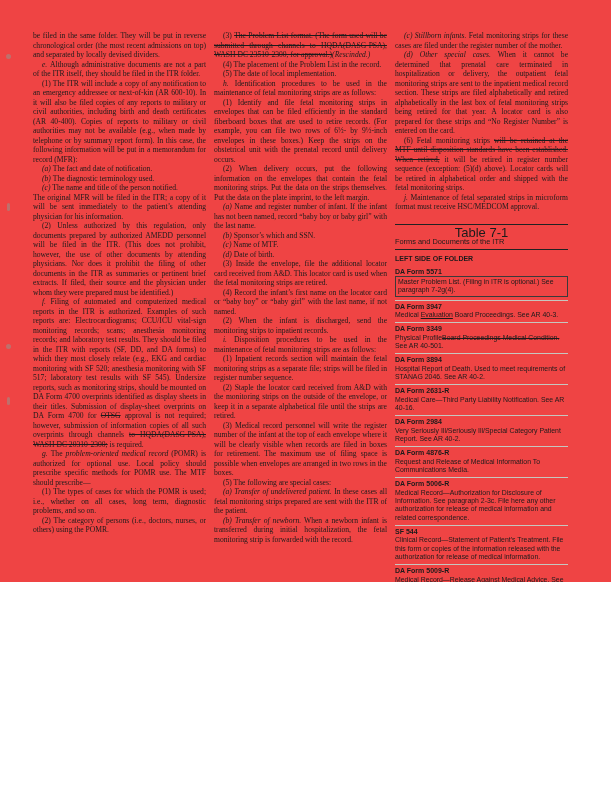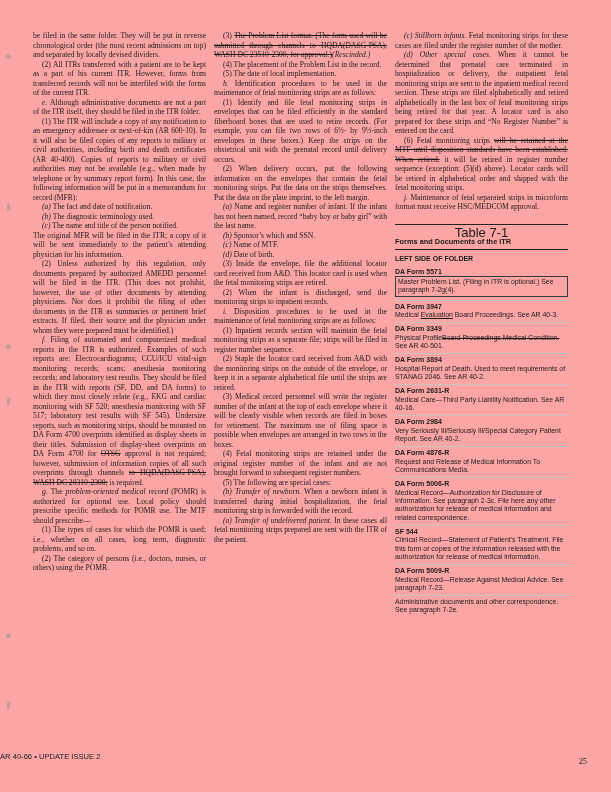--- a/index.html
+++ b/index.html
@@ -1,35 +1,35 @@
 <!DOCTYPE html>
 <html lang="en"><head>
 <meta charset="utf-8">
 <style>
   html,body{margin:0;padding:0;}
   body{width:611px;height:792px;background:#ffffff;}
-  .page{position:relative;width:611px;height:792px;background:#fca5a5;overflow:hidden;
+  .page{position:relative;width:611px;height:582px;background:#ef4444;overflow:hidden;
         font-family:"Liberation Serif",serif;color:#1b1b1b;}
   .col{position:absolute;top:31px;width:173px;height:722px;overflow:hidden;
        text-align:justify;font-size:7.6px;line-height:9.5px;}
   #col1{left:33px;}
   #col2{left:214px;}
   #col3{left:395px;}
   p.para{margin:0;text-indent:9px;}
   p.para.noind{text-indent:0;}
   .it{font-style:italic;margin-top:20px;}
   .st{text-decoration:line-through;}
   .u{text-decoration:underline;}
   p.boxp{border:1px solid #3a3a3a;padding:1px 2px;}
   
   .tbl{font-family:"Liberation Sans",sans-serif;text-align:left;margin-top:12px;}
   .tbl-rule{border-top:1.4px solid #222;margin:4px 0 3px;}
   .tbl-rule2{border-top:1px solid #222;margin:3px 0 4px;}
   .tbl-label{font-weight:normal;font-size:13px;line-height:9px;text-align:center;}
-  .tbl-title{font-weight:bold;font-size:7.4px;line-height:9px;margin-bottom:2px;}
+  .tbl-title{font-weight:normal;font-size:7.4px;line-height:9px;margin-bottom:2px;}
   .tbl-section{font-weight:bold;font-size:7px;line-height:9px;margin:4px 0 3px;}
   .entry{padding:2px 0 3px;border-bottom:1px solid #c6c6bf;}
   .entry:last-child{border-bottom:none;}
   .entry .fno{font-weight:bold;font-size:7px;line-height:8.6px;}
   .entry p.desc{margin:0;text-indent:0;font-size:6.9px;line-height:8.2px;text-align:left;}
   
   .footer{position:absolute;top:752px;left:0;width:611px;height:14px;}
   .footer .center{position:absolute;left:0;right:0;text-align:left;
                   font-family:"Liberation Sans",sans-serif;font-size:7.6px;font-weight:normal;color:#222;}
   .footer .pageno{position:absolute;right:24px;top:5px;font-size:8.4px;color:#222;}
@@ -45,21 +45,20 @@
 
   <div class="mark dot" style="left:6px;top:54px;"></div>
   <div class="mark dash" style="left:7px;top:203px;"></div>
   <div class="mark dot" style="left:6px;top:344px;"></div>
   <div class="mark dash" style="left:7px;top:397px;"></div>
   <div class="mark dot" style="left:6px;top:633px;"></div>
   <div class="mark dash" style="left:7px;top:701px;"></div>
 
   <div class="col" id="col1">
     <p class="para noind"><span>be filed in the same folder. They will be put in reverse chronological order (the most recent admissions on top) and separated by locally devised dividers.</span></p>
-    <p class="para"><span>(2) All ITRs transferred with a patient are to be kept as a part of his current ITR. However, forms from transferred records will not be interfiled with the forms of the current ITR.</span></p>
     <p class="para"><span class="it">e. </span><span>Although administrative documents are not a part of the ITR itself, they should be filed in the ITR folder.</span></p>
     <p class="para"><span>(1) The ITR will include a copy of any notification to an emergency addressee or next-of-kin (AR 600-10). In it will also be filed copies of any reports to military or civil authorities, including birth and death certificates (AR 40-400). Copies of reports to military or civil authorities may not be available (e.g., when made by telephone or by summary report form). In this case, the following information will be put in a memorandum for record (MFR):</span></p>
     <p class="para"><span class="it">(a) </span><span>The fact and date of notification.</span></p>
     <p class="para"><span class="it">(b) </span><span>The diagnostic terminology used.</span></p>
     <p class="para"><span class="it">(c) </span><span>The name and title of the person notified.</span></p>
     <p class="para noind"><span>The original MFR will be filed in the ITR; a copy of it will be sent immediately to the patient’s attending physician for his information.</span></p>
     <p class="para"><span>(2) Unless authorized by this regulation, only documents prepared by authorized AMEDD personnel will be filed in the ITR. (This does not prohibit, however, the use of other documents by attending physicians. Nor does it prohibit the filing of other documents in the ITR as summaries or pertinent brief extracts. If filed, their source and the physician under whom they were prepared must be identified.)</span></p>
     <p class="para"><span class="it">f. </span><span>Filing of automated and computerized medical reports in the ITR is authorized. Examples of such reports are: Electrocardiograms; CCU/ICU vital-sign monitoring records; scans; anesthesia monitoring records; and laboratory test results. They should be filed in the ITR with reports (SF, DD, and DA forms) to which they most closely relate (e.g., EKG and cardiac monitoring with SF 520; anesthesia monitoring with SF 517; laboratory test results with SF 545). Undersize reports, such as monitoring strips, should be mounted on DA Form 4700 overprints identified as display sheets in their titles. Submission of display-sheet overprints on DA Form 4700 for </span><span class="st">OTSG</span><span> approval is not required; however, submission of information copies of all such overprints through channels </span><span class="st">to HQDA(DASG-PSA), WASH DC 20310-2300;</span><span> is required.</span></p>
     <p class="para"><span class="it">g. </span><span>The </span><span class="it">problem-oriented medical record</span><span> (POMR) is authorized for optional use. Local policy should prescribe specific methods for POMR use. The MTF should prescribe—</span></p>
     <p class="para"><span>(1) The types of cases for which the POMR is used; i.e., whether on all cases, long term, diagnostic problems, and so on.</span></p>
@@ -71,29 +70,29 @@
     <p class="para"><span>(4) The placement of the Problem List in the record.</span></p>
     <p class="para"><span>(5) The date of local implementation.</span></p>
     <p class="para"><span class="it">h. </span><span>Identification procedures to be used in the maintenance of fetal monitoring strips are as follows:</span></p>
     <p class="para"><span>(1) Identify and file fetal monitoring strips in envelopes that can be filed efficiently in the standard fiberboard boxes that are used to retire records. (For example, you can file two rows of 6½- by 9½-inch envelopes in these boxes.) Keep the strips on the obstetrical unit with the prenatal record until delivery occurs.</span></p>
     <p class="para"><span>(2) When delivery occurs, put the following information on the envelopes that contain the fetal monitoring strips. Put the data on the strips themselves. Put the data on the plate imprint, to the left margin.</span></p>
     <p class="para"><span class="it">(a) </span><span>Name and register number of infant. If the infant has not been named, record “baby boy or baby girl” with the last name.</span></p>
     <p class="para"><span class="it">(b) </span><span>Sponsor’s which and SSN.</span></p>
     <p class="para"><span class="it">(c) </span><span>Name of MTF.</span></p>
     <p class="para"><span class="it">(d) </span><span>Date of birth.</span></p>
     <p class="para"><span>(3) Inside the envelope, file the additional locator card received from A&amp;D. This locator card is used when the fetal monitoring strips are retired.</span></p>
+    <p class="para"><span>(4) Record the infant’s first name on the locator card or “baby boy” or “baby girl” with the last name, if not named.</span></p>
     <p class="para"><span>(2) When the infant is discharged, send the monitoring strips to inpatient records.</span></p>
     <p class="para"><span class="it">i. </span><span>Disposition procedures to be used in the maintenance of fetal monitoring strips are as follows:</span></p>
     <p class="para"><span>(1) Inpatient records section will maintain the fetal monitoring strips as a separate file; strips will be filed in register number sequence.</span></p>
     <p class="para"><span>(2) Staple the locator card received from A&amp;D with the monitoring strips on the outside of the envelope, or keep it in a separate alphabetical file until the strips are retired.</span></p>
     <p class="para"><span>(3) Medical record personnel will write the register number of the infant at the top of each envelope where it will be clearly visible when records are filed in boxes for retirement. The maximum use of filing space is possible when envelopes are arranged in two rows in the boxes.</span></p>
-    <p class="para"><span>(4) Fetal monitoring strips are retained under the original register number of the infant and are not brought forward to subsequent register numbers.</span></p>
     <p class="para"><span>(5) The following are special cases:</span></p>
+    <p class="para"><span class="it">(a) Transfer of undelivered patient.</span><span> In these cases all fetal monitoring strips prepared are sent with the ITR of the patient.</span></p>
     <p class="para"><span class="it">(b) Transfer of newborn.</span><span> When a newborn infant is transferred during initial hospitalization, the fetal monitoring strip is forwarded with the record.</span></p>
-    <p class="para"><span class="it">(a) Transfer of undelivered patient.</span><span> In these cases all fetal monitoring strips prepared are sent with the ITR of the patient.</span></p>
   </div>
 
   <div class="col" id="col3">
     <p class="para"><span class="it">(c) Stillborn infants.</span><span> Fetal monitoring strips for these cases are filed under the register number of the mother.</span></p>
     <p class="para"><span class="it">(d) Other special cases.</span><span> When it cannot be determined that prenatal care terminated in hospitalization or delivery, the outpatient fetal monitoring strips are sent to the inpatient medical record section. These strips are filed alphabetically and retired alphabetically in the last box of fetal monitoring strips being retired for that year. A locator card is also prepared for these strips and “No Register Number” is entered on the card.</span></p>
     <p class="para"><span>(6) Fetal monitoring strips </span><span class="st">will be retained at the MTF until disposition standards have been established. When retired,</span><span> it will be retired in register number sequence (exception: (5)(d) above). Locator cards will be retired in alphabetical order and shipped with the fetal monitoring strips.</span></p>
     <p class="para"><span class="it">j. </span><span>Maintenance of fetal separated strips in microform format must receive HSC/MEDCOM approval.</span></p>
 
     <div class="tbl">
       <div class="tbl-rule"></div>

